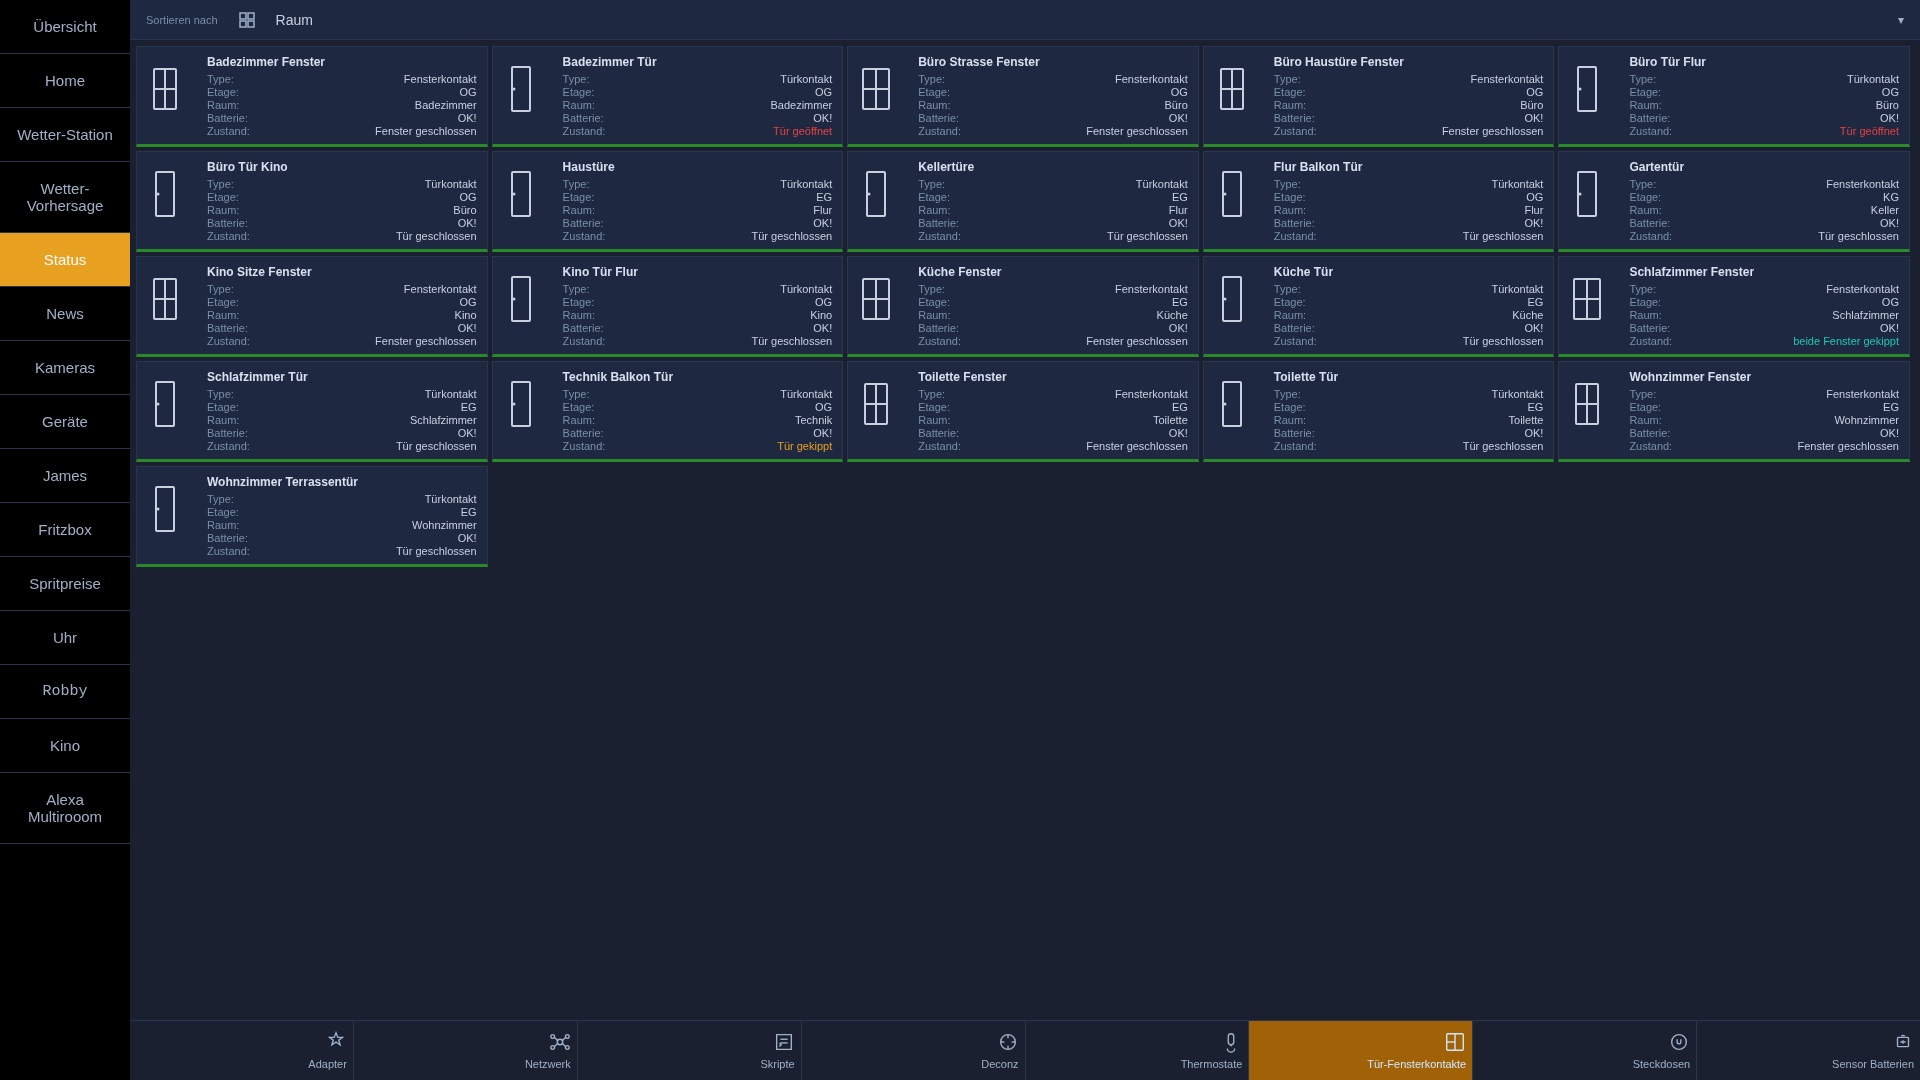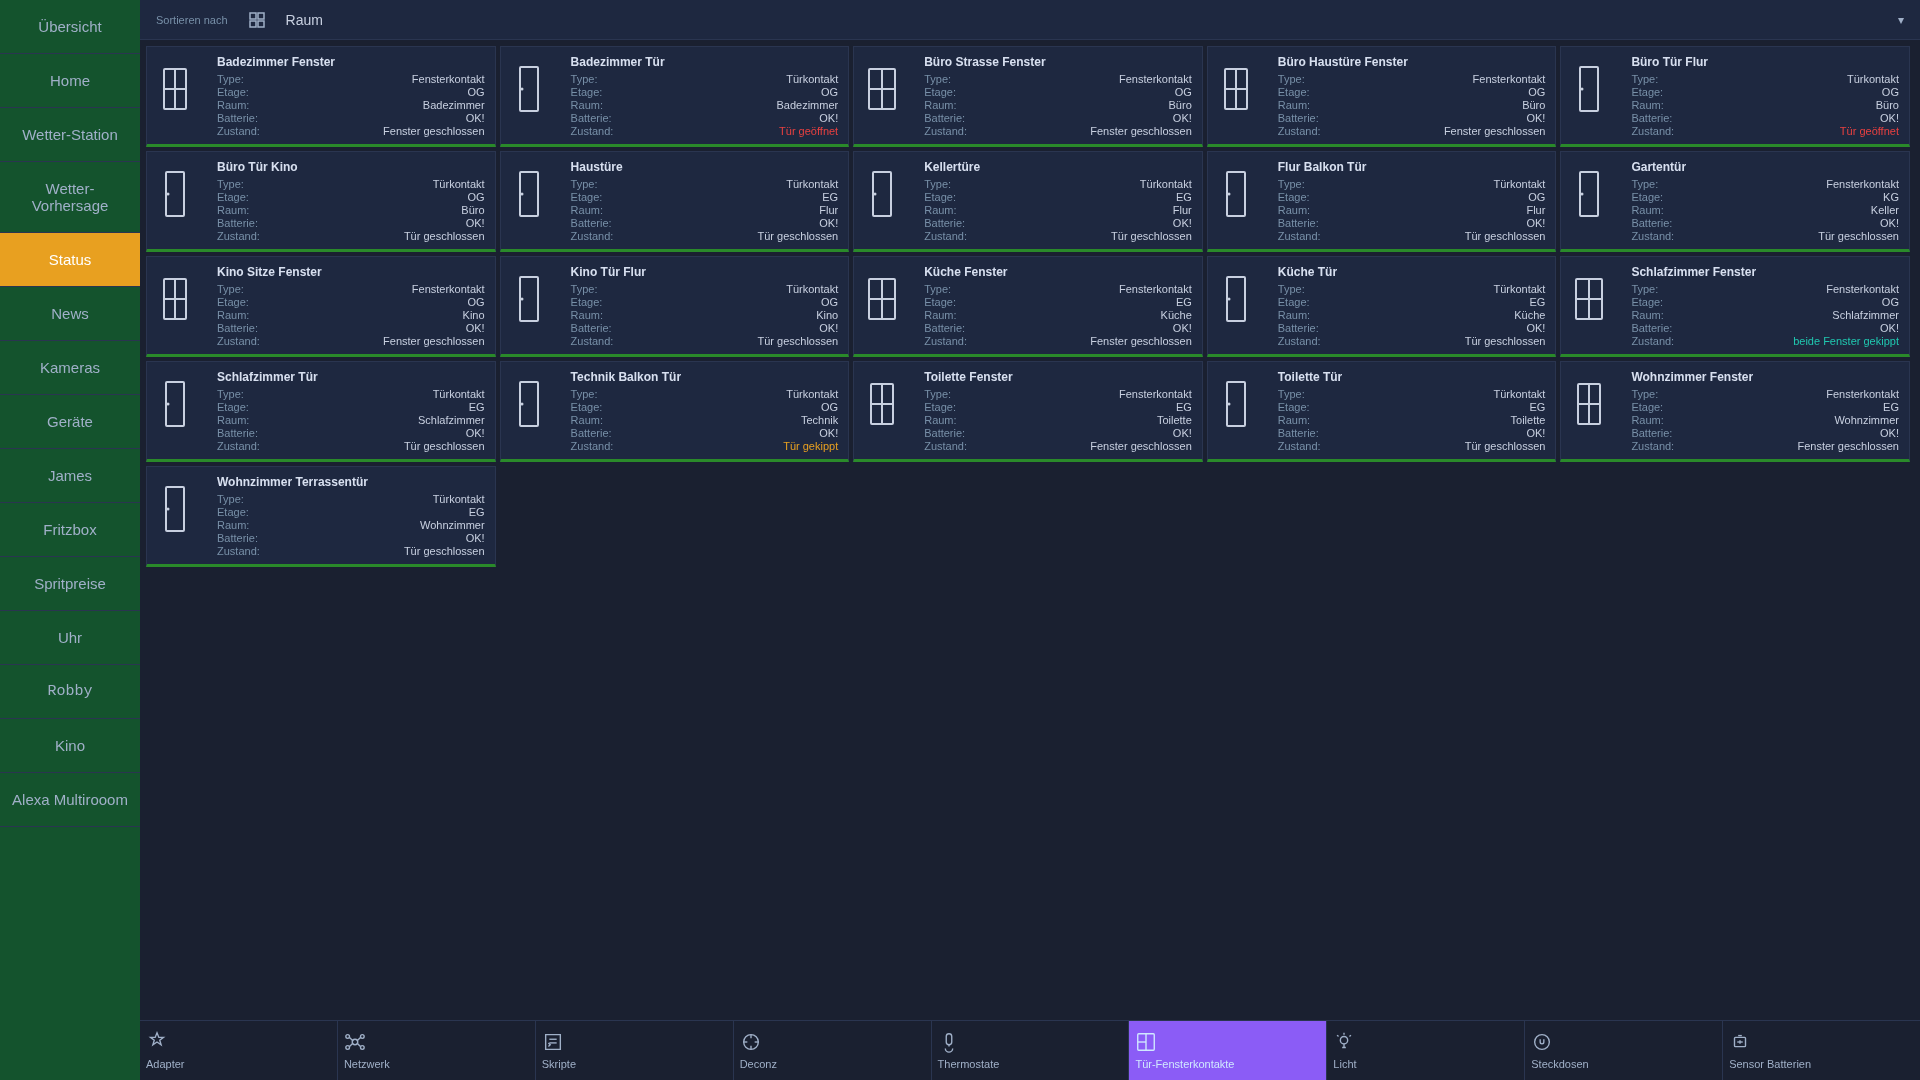--- a/index.html
+++ b/index.html
@@ -9,22 +9,22 @@
       font-family: Arial, sans-serif;
       font-size: 12px;
       display: flex;
       height: 1080px;
       width: 1920px;
       overflow: hidden;
     }
 
     
     .sidebar {
-      width: 140px;
-      background: #14532d;
+      width: 130px;
+      background: #000000;
       display: flex;
       flex-direction: column;
       flex-shrink: 0;
     }
     .sidebar-item {
       padding: 18px 10px;
       text-align: center;
       color: #a0b0c8;
       font-size: 15px;
       cursor: pointer;
@@ -138,31 +138,31 @@
       background: #1a2030;
       border-top: 1px solid #2a3550;
       display: flex;
       align-items: stretch;
       height: 60px;
     }
     .toolbar-btn {
       flex: 1;
       display: flex;
       flex-direction: column;
-      align-items: flex-start;
+      align-items: flex-end;
       justify-content: center;
       gap: 3px;
       color: #a0b0c8;
       font-size: 11px;
       cursor: pointer;
       border-right: 1px solid #2a3550;
       padding: 4px 6px;
       background: #1a2030;
     }
-    .toolbar-btn.active { background: #8b5cf6; color: #d0e8ff; }
+    .toolbar-btn.active { background: #a16207; color: #d0e8ff; }
     .toolbar-btn svg {
       width: 22px;
       height: 22px;
       stroke: currentColor;
       fill: none;
       stroke-width: 1.5;
     }
     .toolbar-btn:last-child { border-right: none; }
   </style>
 </head>
@@ -915,30 +915,20 @@
       <div class="toolbar-btn active">
     <span><svg viewBox="0 0 24 24">
             <rect x="3" y="3" width="18" height="18" rx="1"></rect>
             <line x1="12" y1="3" x2="12" y2="21"></line>
             <line x1="3" y1="12" x2="12" y2="12"></line>
           </svg></span>
     <span>Tür-Fensterkontakte</span>
   </div>
       <div class="toolbar-btn">
     <span><svg viewBox="0 0 24 24">
-            <circle cx="12" cy="10" r="4"></circle>
-            <path d="M12 14v4m-2 0h4"></path>
-            <line x1="12" y1="4" x2="12" y2="2"></line>
-            <line x1="18" y1="6" x2="19.5" y2="4.5"></line>
-            <line x1="6" y1="6" x2="4.5" y2="4.5"></line>
-          </svg></span>
-    <span>Licht</span>
-  </div>
-      <div class="toolbar-btn">
-    <span><svg viewBox="0 0 24 24">
             <circle cx="12" cy="12" r="8"></circle>
             <line x1="10" y1="9" x2="10" y2="12"></line>
             <line x1="14" y1="9" x2="14" y2="12"></line>
             <path d="M10 12a2 2 0 004 0"></path>
           </svg></span>
     <span>Steckdosen</span>
   </div>
       <div class="toolbar-btn">
     <span><svg viewBox="0 0 24 24">
             <rect x="6" y="7" width="12" height="10" rx="1"></rect>

